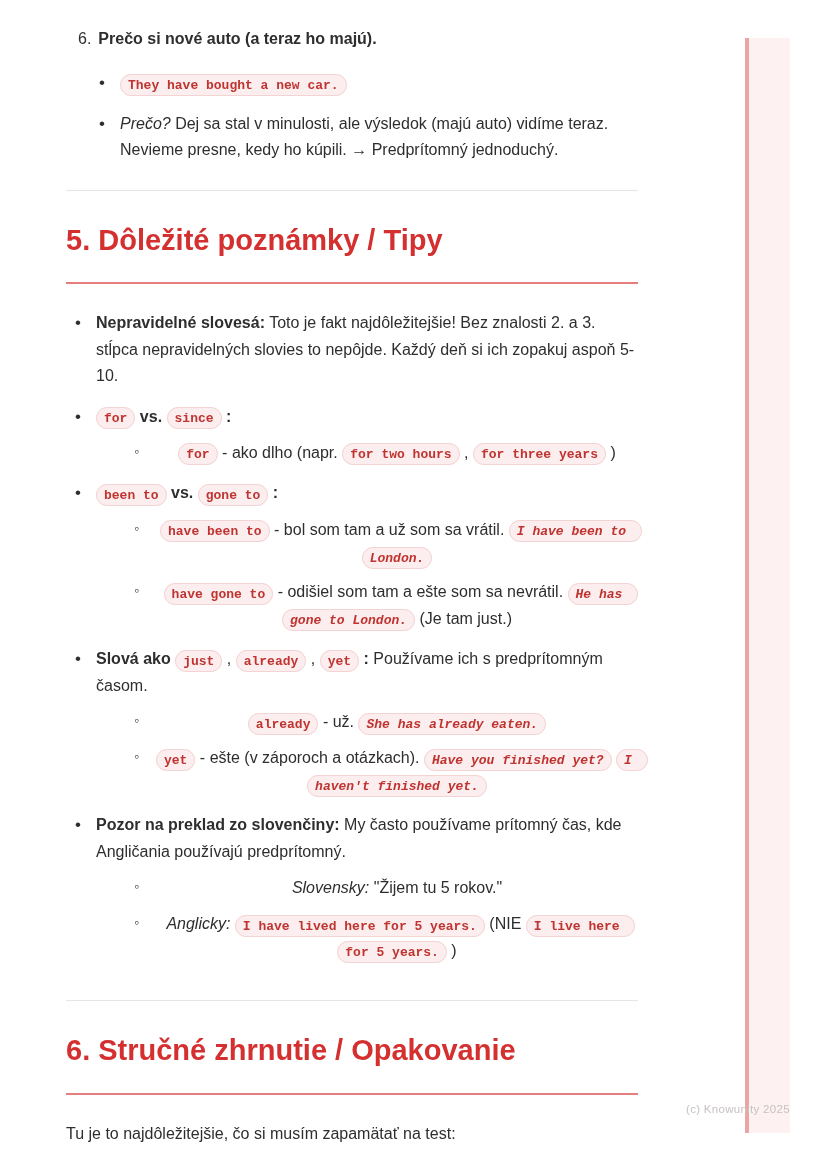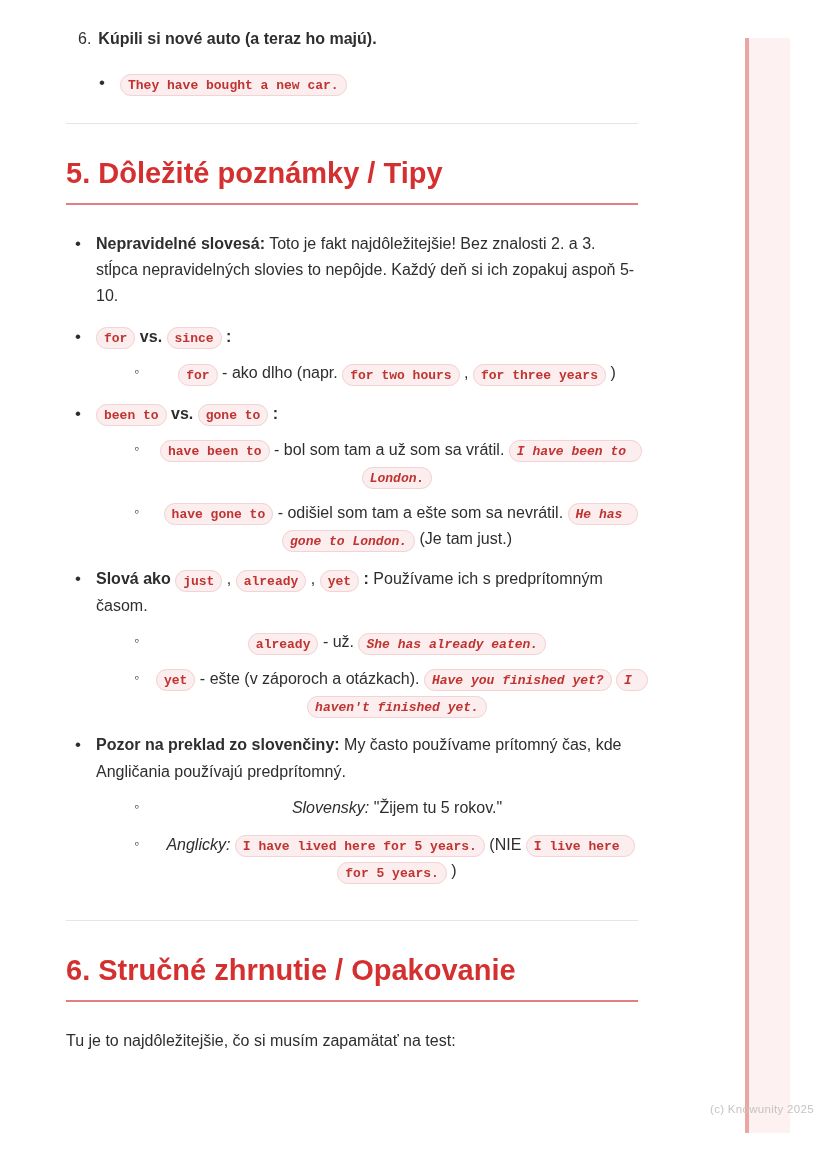--- a/index.html
+++ b/index.html
@@ -9,21 +9,21 @@
     color:#2e2e2e; font-size:16px; line-height:1.65;
     -webkit-font-smoothing:antialiased;
   }
 
   
   .edge-line { position:absolute; left:745px; top:38px; width:4px; height:1095px; background:#eaa5a5; z-index:1; }
   .edge-fill { position:absolute; left:749px; top:38px; width:41px; height:1095px; background:#fdf1f1; z-index:1; }
 
   .watermark {
     position:absolute; left:686px; top:1100px; z-index:3;
-    font-size:11.5px; color:#c8c2c2; letter-spacing:0.3px; white-space:nowrap;margin-left:24px;
+    font-size:11.5px; color:#c8c2c2; letter-spacing:0.3px; white-space:nowrap;
   }
 
   .content { position:absolute; left:66px; top:26px; width:572px; z-index:2; }
 
   
   .num-item { padding-left:12px; margin-bottom:18px; }
   .num { margin-right:7px; }
 
   
   .li { position:relative; padding-left:30px; margin-bottom:14px; }
@@ -31,21 +31,21 @@
   .nested { margin-left:24px; }
   .sub { margin-left:28px; margin-top:10px; }
   .sub .li { margin-bottom:10px; padding-left:32px;text-align:center; }
   .sub .li::before { content:"\25E6"; position:absolute; left:10px; top:0px; font-size:14px; color:#2e2e2e; }
 
   
   .divider { border:none; border-top:1px solid #e8e4e1; margin:26px 0 0 0; }
   .divider.second { margin-top:36px; }
   h2 {
     font-size:29px; line-height:1.2; font-weight:bold; color:#d53030;
-    margin:32px 0 26px 0; padding-bottom:12px; border-bottom:2px solid #e57e7e;
+    margin:32px 0 26px 0; padding-bottom:25px; border-bottom:2px solid #e57e7e;
   }
   .intro { margin:0; }
 
   
   .sg-t { }
   .sg-b { font-weight:bold; }
   .sg-i { font-style:italic; }
   .sg-c, .sg-ci {
     font-family:"Liberation Mono", monospace; font-weight:bold; font-size:13px;
     color:#bf3330; background:#fceeee; border:1px solid #f3d4d4; border-radius:11px;
@@ -57,26 +57,29 @@
 </head>
 <body>
 
 <div class="edge-line"></div>
 <div class="edge-fill"></div>
 <div class="watermark">(c) Knowunity 2025</div>
 
 <div class="content">
 
   <div class="num-item">
-    <span class="num">6.</span><span><span class="sg-b">Kúpili si nové auto (a teraz ho majú).</span></span>
+    <span class="num">6.</span><span><span class="sg-b">Prečo si nové auto (a teraz ho majú).</span></span>
   </div>
 
   <div class="nested">
     <div class="li b1">
       <span><span class="sg-c">They have bought a new car.</span></span>
+    </div>
+    <div class="li b1">
+      <span><span class="sg-i">Prečo?</span><span class="sg-t"> Dej sa stal v minulosti, ale výsledok (majú auto) vidíme teraz. Nevieme presne, kedy ho kúpili. → Predprítomný jednoduchý.</span></span>
     </div>
   </div>
 
   <hr class="divider">
 
   <h2>5. Dôležité poznámky / Tipy</h2>
 
   <div class="top">
 
     <div class="li b1">

